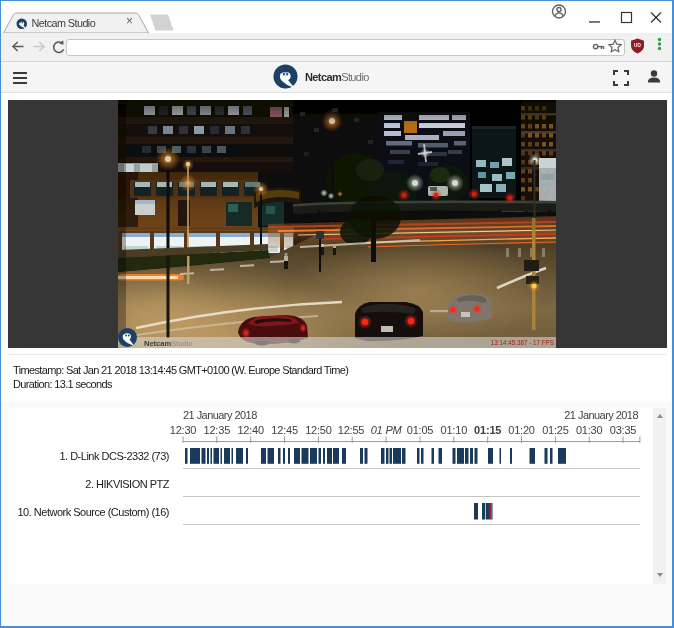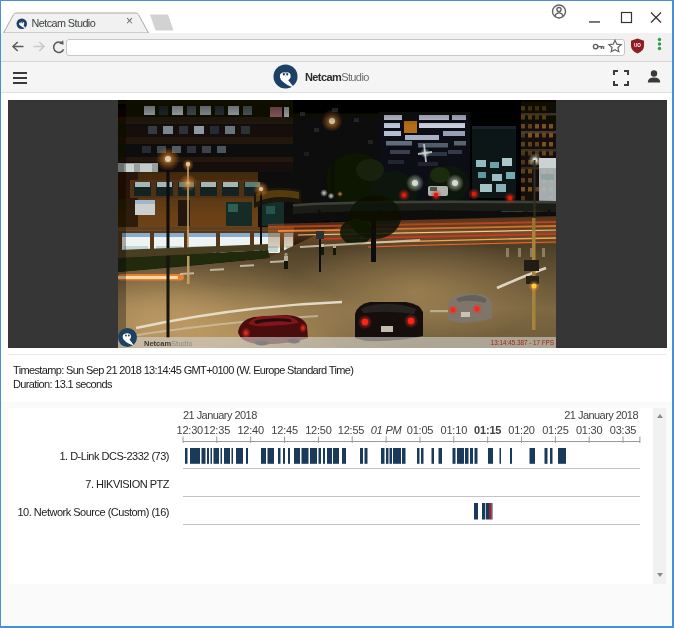--- a/index.html
+++ b/index.html
@@ -477,29 +477,29 @@
   <rect x="0" y="237" width="438" height="11" fill="#d4d4d0" opacity="0.6"></rect>
   <circle cx="9.5" cy="237.5" r="9.5" fill="#1d4164"></circle>
   <path d="M5,235 Q8.5,232 12.5,234.5 Q14,237.5 11.5,239.5 L16,245.5 Q9.5,244 5.5,239.5 Q4,237 5,235 Z" fill="#fff"></path>
   <circle cx="8" cy="235.5" r="0.9" fill="#1d4164"></circle>
     <circle cx="10.8" cy="235.5" r="0.9" fill="#1d4164"></circle>
   <text x="26" y="245.6" font-family="Liberation Sans" font-size="7.5" font-weight="bold" fill="#3a3a3a">Netcam<tspan font-weight="normal" fill="#8a8a8a">Studio</tspan></text>
   <text x="436" y="245.2" text-anchor="end" font-family="Liberation Sans" font-size="6.3" fill="#a02418">13:14:45.387 - 17 FPS</text>
 </svg>
 
 <div id="tsline" class="abs"></div>
-<div class="tstext abs" style="top:364px;">Timestamp: Sun Sep 21 2018 13:14:45 GMT+0100 (W. Europe Standard Time)</div>
+<div class="tstext abs" style="top:364px;">Timestamp: Sat Jan 21 2018 13:14:45 GMT+0100 (W. Europe Standard Time)</div>
 <div class="tstext abs" style="top:377.5px;">Duration: 13.1 seconds</div>
 
 <div id="graybottom" class="abs"></div>
 <div id="panel" class="abs"></div>
 
 <div class="tldate abs" style="left:183px;top:409px;">21 January 2018</div>
 <div class="tldate abs" style="left:538px;top:409px;width:100px;text-align:right;">21 January 2018</div>
-<div class="tl abs" style="left:163.0px;top:424px;width:40px;text-align:right;">12:30</div>
+<div class="tl abs" style="left:163.0px;top:424px;width:40px;text-align:center;">12:30</div>
   <div class="tl abs" style="left:196.8px;top:424px;width:40px;text-align:center;">12:35</div>
   <div class="tl abs" style="left:230.7px;top:424px;width:40px;text-align:center;">12:40</div>
   <div class="tl abs" style="left:264.6px;top:424px;width:40px;text-align:center;">12:45</div>
   <div class="tl abs" style="left:298.4px;top:424px;width:40px;text-align:center;">12:50</div>
   <div class="tl abs" style="left:331px;top:424px;width:40px;text-align:center;">12:55</div>
   <div class="tl abs" style="left:366.1px;top:424px;width:40px;text-align:center;font-style:italic;">01 PM</div>
   <div class="tl abs" style="left:400.0px;top:424px;width:40px;text-align:center;">01:05</div>
   <div class="tl abs" style="left:433.8px;top:424px;width:40px;text-align:center;">01:10</div>
   <div class="tl abs" style="left:467.7px;top:424px;width:40px;text-align:center;font-weight:bold;">01:15</div>
   <div class="tl abs" style="left:501.5px;top:424px;width:40px;text-align:center;">01:20</div>
@@ -518,21 +518,21 @@
     <line x1="412.0" y1="1.5" x2="412.0" y2="8" stroke="#9a9a9a" stroke-width="1"></line>
     <line x1="445.8" y1="1.5" x2="445.8" y2="8" stroke="#9a9a9a" stroke-width="1"></line>
     <line x1="479.7" y1="1.5" x2="479.7" y2="8" stroke="#9a9a9a" stroke-width="1"></line>
     <line x1="513.5" y1="1.5" x2="513.5" y2="8" stroke="#9a9a9a" stroke-width="1"></line>
     <line x1="547.4" y1="1.5" x2="547.4" y2="8" stroke="#9a9a9a" stroke-width="1"></line>
     <line x1="581.2" y1="1.5" x2="581.2" y2="8" stroke="#9a9a9a" stroke-width="1"></line>
     <line x1="615.0" y1="1.5" x2="615.0" y2="8" stroke="#9a9a9a" stroke-width="1"></line>
     <line x1="631.9" y1="1.5" x2="631.9" y2="8" stroke="#9a9a9a" stroke-width="1"></line>
 </svg>
 <div class="rowlabel abs" style="top:450px;">1. D-Link DCS-2332 (73)</div>
-<div class="rowlabel abs" style="top:478px;">7. HIKVISION PTZ</div>
+<div class="rowlabel abs" style="top:478px;">2. HIKVISION PTZ</div>
 <div class="rowlabel abs" style="top:506px;">10. Network Source (Custom) (16)</div>
 <div class="baseline abs" style="top:468px;"></div>
 <div class="baseline abs" style="top:496px;"></div>
 <div class="baseline abs" style="top:524px;"></div>
 <svg class="abs" style="left:8px;top:444px;" width="645" height="80" viewBox="0 0 645 80">
     <rect x="177.0" y="4" width="2.5" height="15.8" fill="#1a3a5c"></rect>
     <rect x="182.0" y="4" width="10.0" height="15.8" fill="#1a3a5c"></rect>
     <rect x="193.5" y="4" width="4.0" height="15.8" fill="#1a3a5c"></rect>
     <rect x="199.0" y="4" width="2.0" height="15.8" fill="#1a3a5c"></rect>
     <rect x="202.5" y="4" width="1.5" height="15.8" fill="#1a3a5c"></rect>

